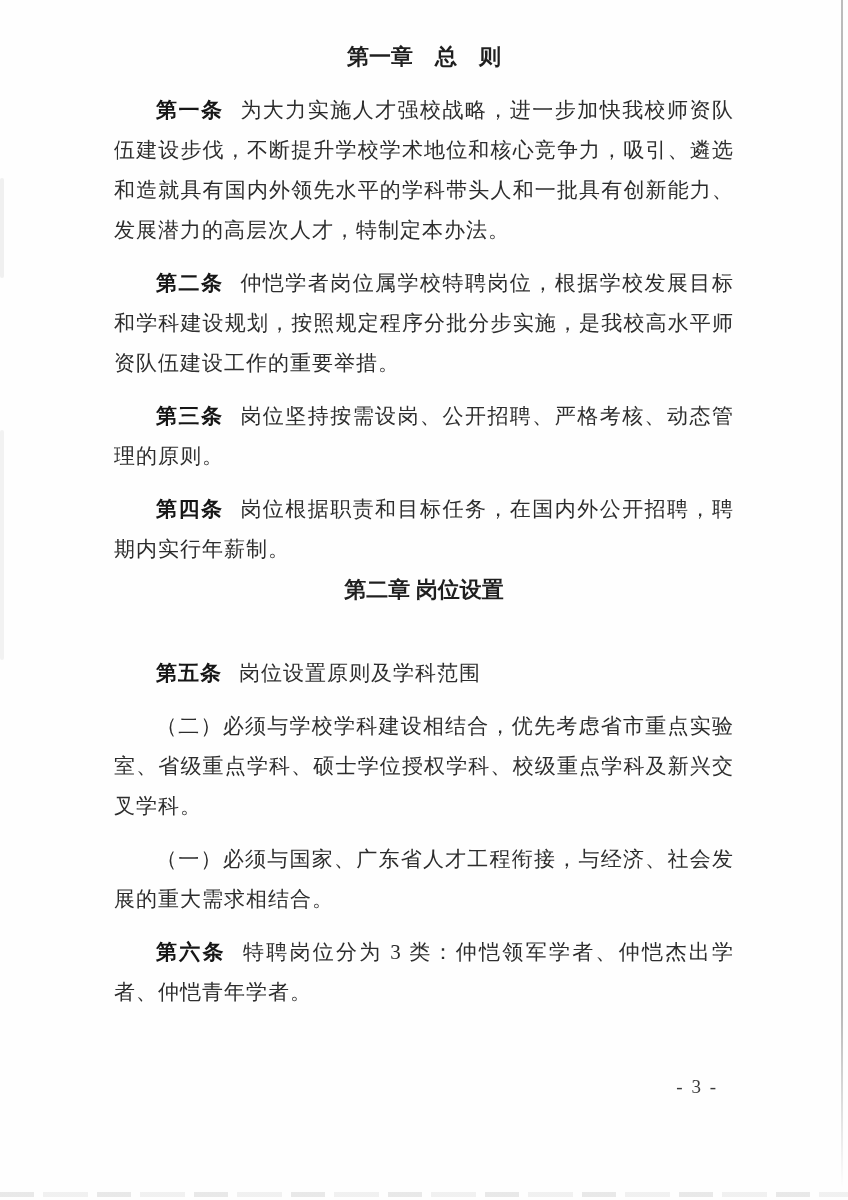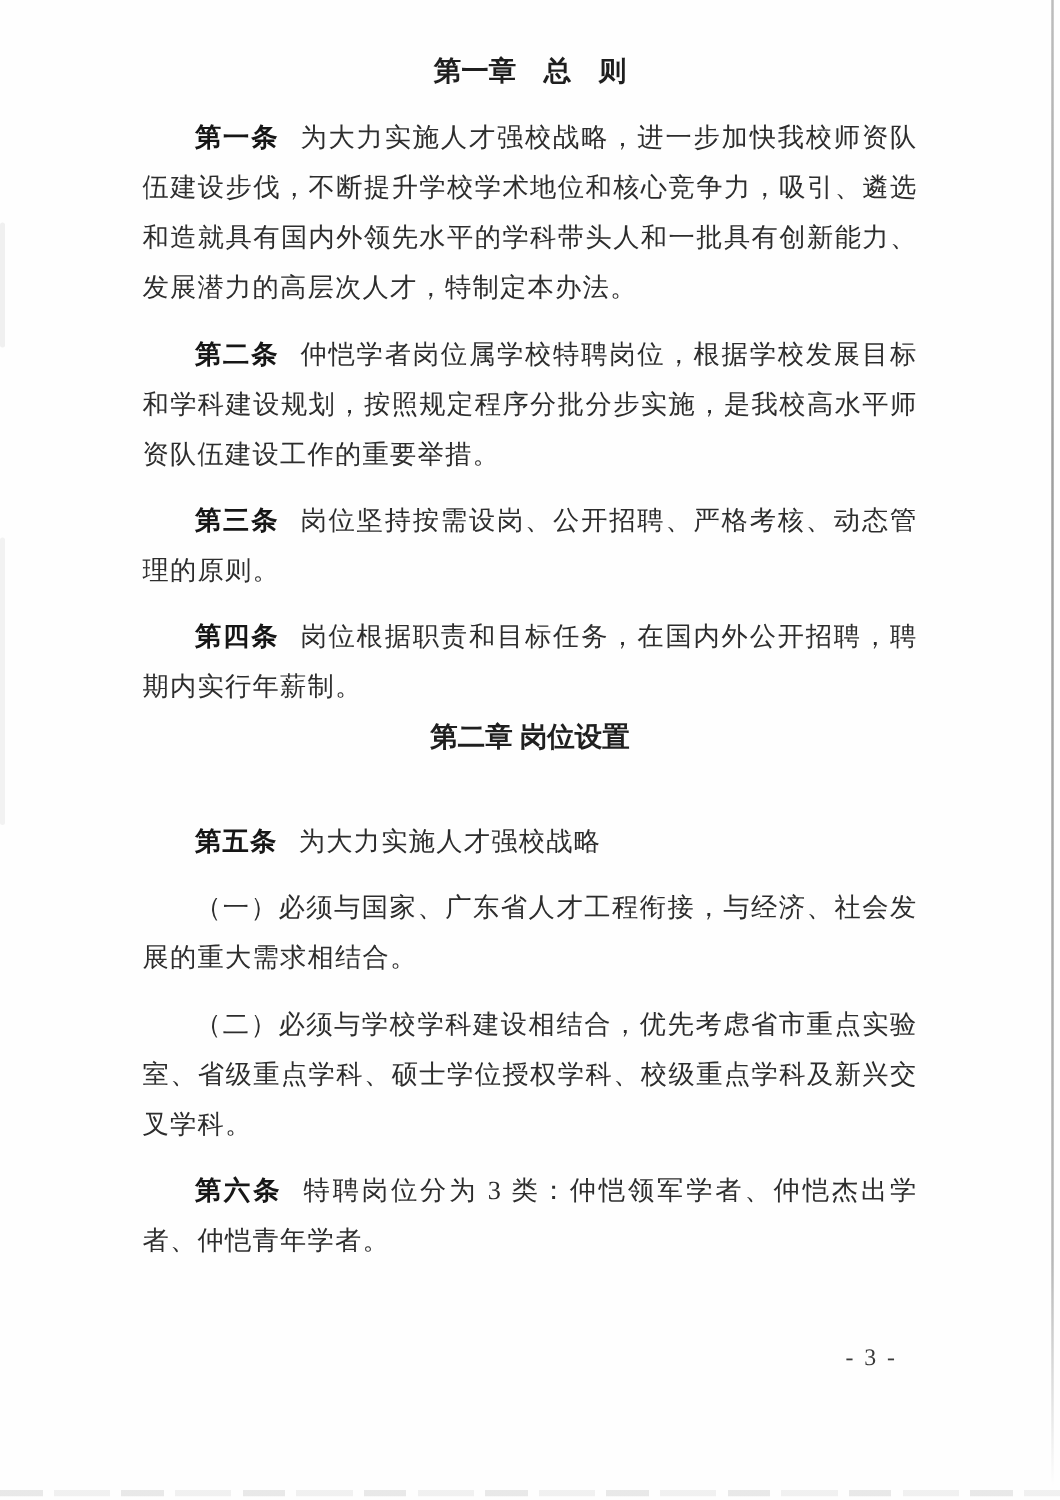--- a/index.html
+++ b/index.html
@@ -110,25 +110,25 @@
     <p class="para"><span class="article-label">第一条</span><span>为大力实施人才强校战略，进一步加快我校师资队伍建设步伐，不断提升学校学术地位和核心竞争力，吸引、遴选和造就具有国内外领先水平的学科带头人和一批具有创新能力、发展潜力的高层次人才，特制定本办法。</span></p>
 
     <p class="para"><span class="article-label">第二条</span><span>仲恺学者岗位属学校特聘岗位，根据学校发展目标和学科建设规划，按照规定程序分批分步实施，是我校高水平师资队伍建设工作的重要举措。</span></p>
 
     <p class="para"><span class="article-label">第三条</span><span>岗位坚持按需设岗、公开招聘、严格考核、动态管理的原则。</span></p>
 
     <p class="para"><span class="article-label">第四条</span><span>岗位根据职责和目标任务，在国内外公开招聘，聘期内实行年薪制。</span></p>
 
     <h2 class="chapter-heading ch2">第二章 岗位设置</h2>
 
-    <p class="para"><span class="article-label">第五条</span><span>为大力实施人才强校战略</span></p>
+    <p class="para"><span class="article-label">第五条</span><span>岗位设置原则及学科范围</span></p>
+
+    <p class="para"><span>（二）必须与学校学科建设相结合，优先考虑省市重点实验室、省级重点学科、硕士学位授权学科、校级重点学科及新兴交叉学科。</span></p>
 
     <p class="para"><span>（一）必须与国家、广东省人才工程衔接，与经济、社会发展的重大需求相结合。</span></p>
-
-    <p class="para"><span>（二）必须与学校学科建设相结合，优先考虑省市重点实验室、省级重点学科、硕士学位授权学科、校级重点学科及新兴交叉学科。</span></p>
 
     <p class="para"><span class="article-label">第六条</span><span>特聘岗位分为 3 类：仲恺领军学者、仲恺杰出学者、仲恺青年学者。</span></p>
 
   </div>
 
   <div class="page-number">- 3 -</div>
 
 </div>
 
 </body></html>

